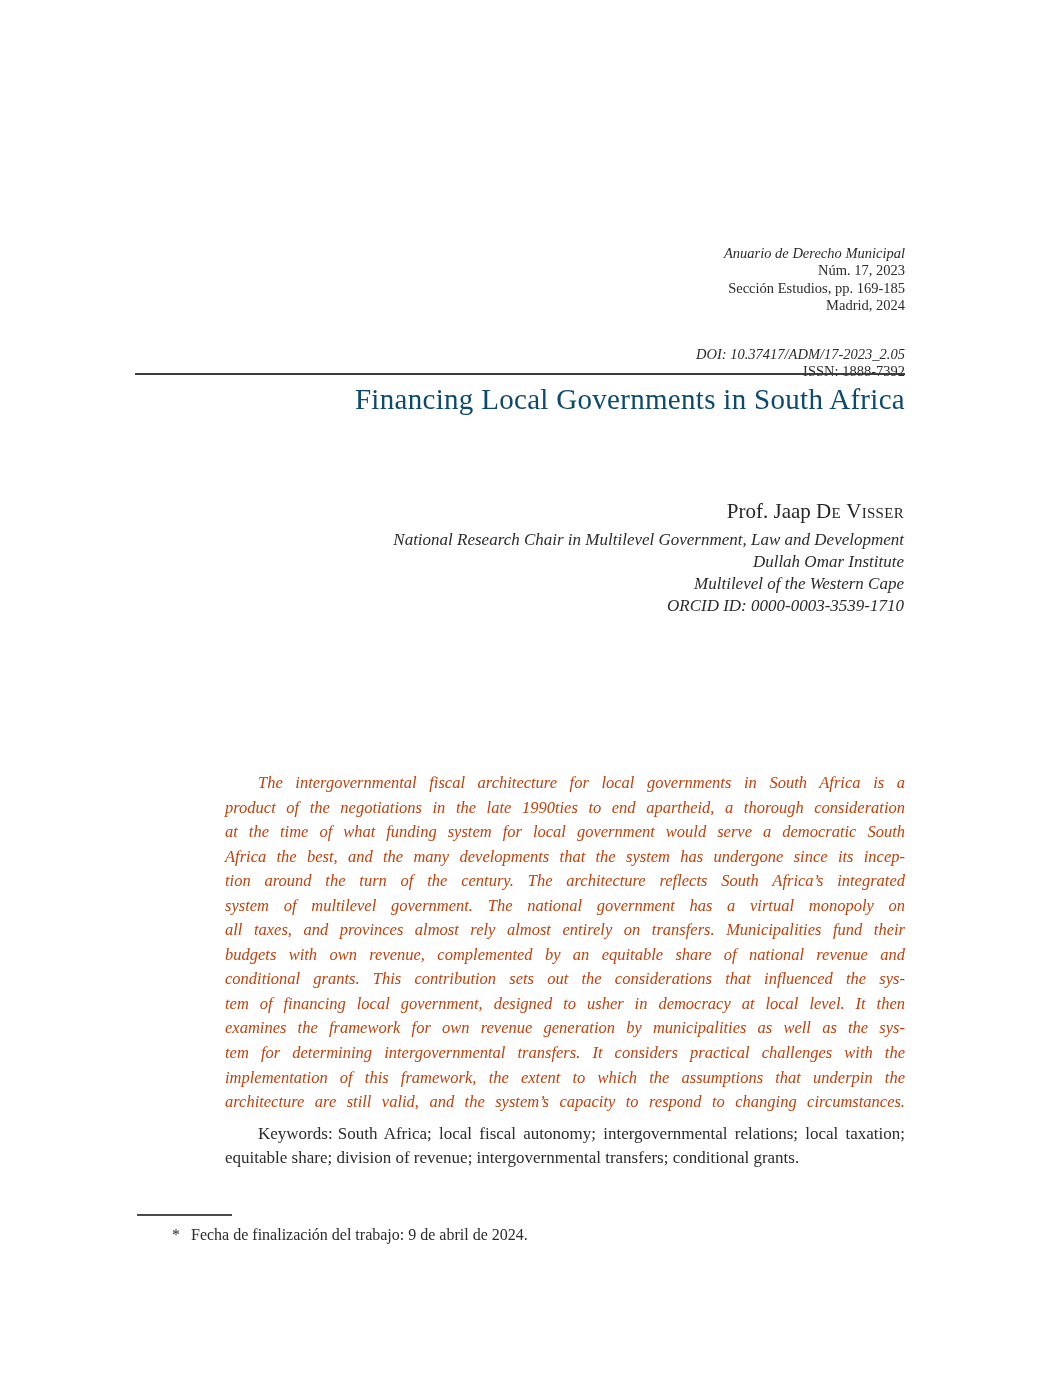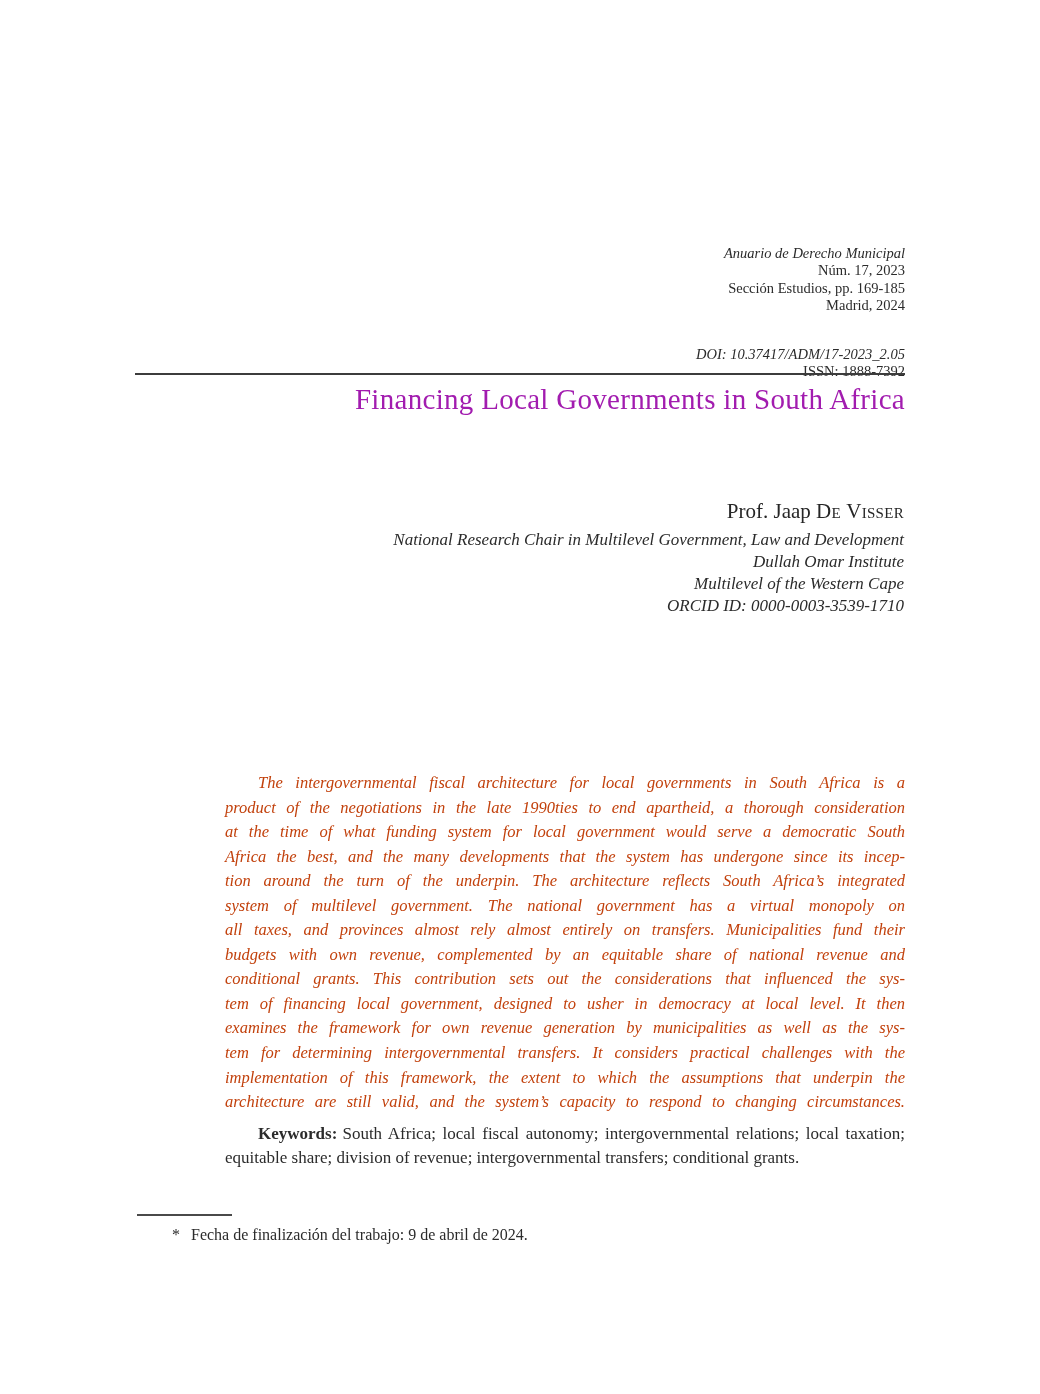--- a/index.html
+++ b/index.html
@@ -47,21 +47,21 @@
   
   .article-title {
     position: absolute;
     top: 383px;
     left: 135px;
     width: 770px;
     text-align: right;
     font-size: 29px;
     font-weight: normal;
     letter-spacing: 0.3px;
-    color: #a21caf;
+    color: #0c4a6e;
     margin: 0;
   }
 
   
   .author-block {
     position: absolute;
     top: 499px;
     right: 136px;
     text-align: right;
   }
@@ -124,21 +124,21 @@
     left: 225px;
     width: 680px;
     font-size: 17px;
     line-height: 24.3px;
     text-align: justify;
     text-indent: 33px;
     color: #2b2b2b;
     margin: 0;
   }
   .kw-label {
-    font-weight: bold;
+    font-weight: normal;
     margin-right: 0.3em;
   }
 
   
   .footnote-rule {
     position: absolute;
     top: 1214px;
     left: 137px;
     width: 95px;
     height: 2px;
@@ -181,21 +181,21 @@
     <div class="affiliation">Multilevel of the Western Cape</div>
     <div class="affiliation">ORCID ID: 0000-0003-3539-1710</div>
   </div>
 
 
   <div class="abstract-body">
       <div class="abs-line">The intergovernmental fiscal architecture for local governments in South Africa is a</div>
       <div class="abs-line">product of the negotiations in the late 1990ties to end apartheid, a thorough consideration</div>
       <div class="abs-line">at the time of what funding system for local government would serve a democratic South</div>
       <div class="abs-line">Africa the best, and the many developments that the system has undergone since its incep-</div>
-      <div class="abs-line">tion around the turn of the underpin. The architecture reflects South Africa’s integrated</div>
+      <div class="abs-line">tion around the turn of the century. The architecture reflects South Africa’s integrated</div>
       <div class="abs-line">system of multilevel government. The national government has a virtual monopoly on</div>
       <div class="abs-line">all taxes, and provinces almost rely almost entirely on transfers. Municipalities fund their</div>
       <div class="abs-line">budgets with own revenue, complemented by an equitable share of national revenue and</div>
       <div class="abs-line">conditional grants. This contribution sets out the considerations that influenced the sys-</div>
       <div class="abs-line">tem of financing local government, designed to usher in democracy at local level. It then</div>
       <div class="abs-line">examines the framework for own revenue generation by municipalities as well as the sys-</div>
       <div class="abs-line">tem for determining intergovernmental transfers. It considers practical challenges with the</div>
       <div class="abs-line">implementation of this framework, the extent to which the assumptions that underpin the</div>
       <div class="abs-line">architecture are still valid, and the system’s capacity to respond to changing circumstances.</div>
     </div>

